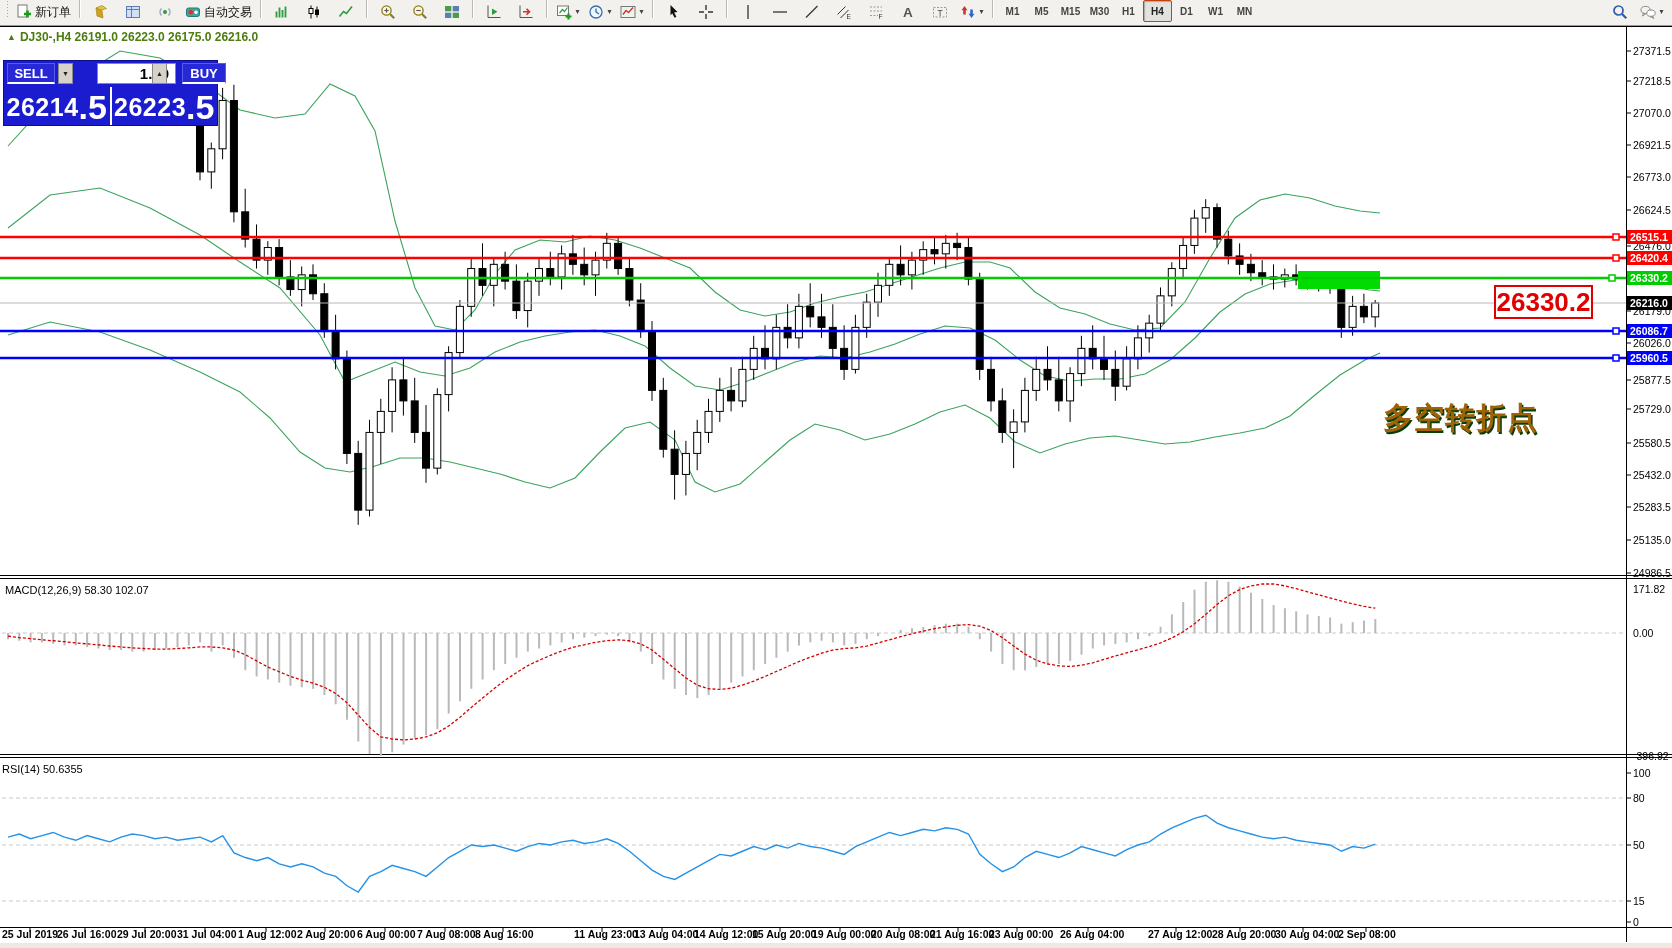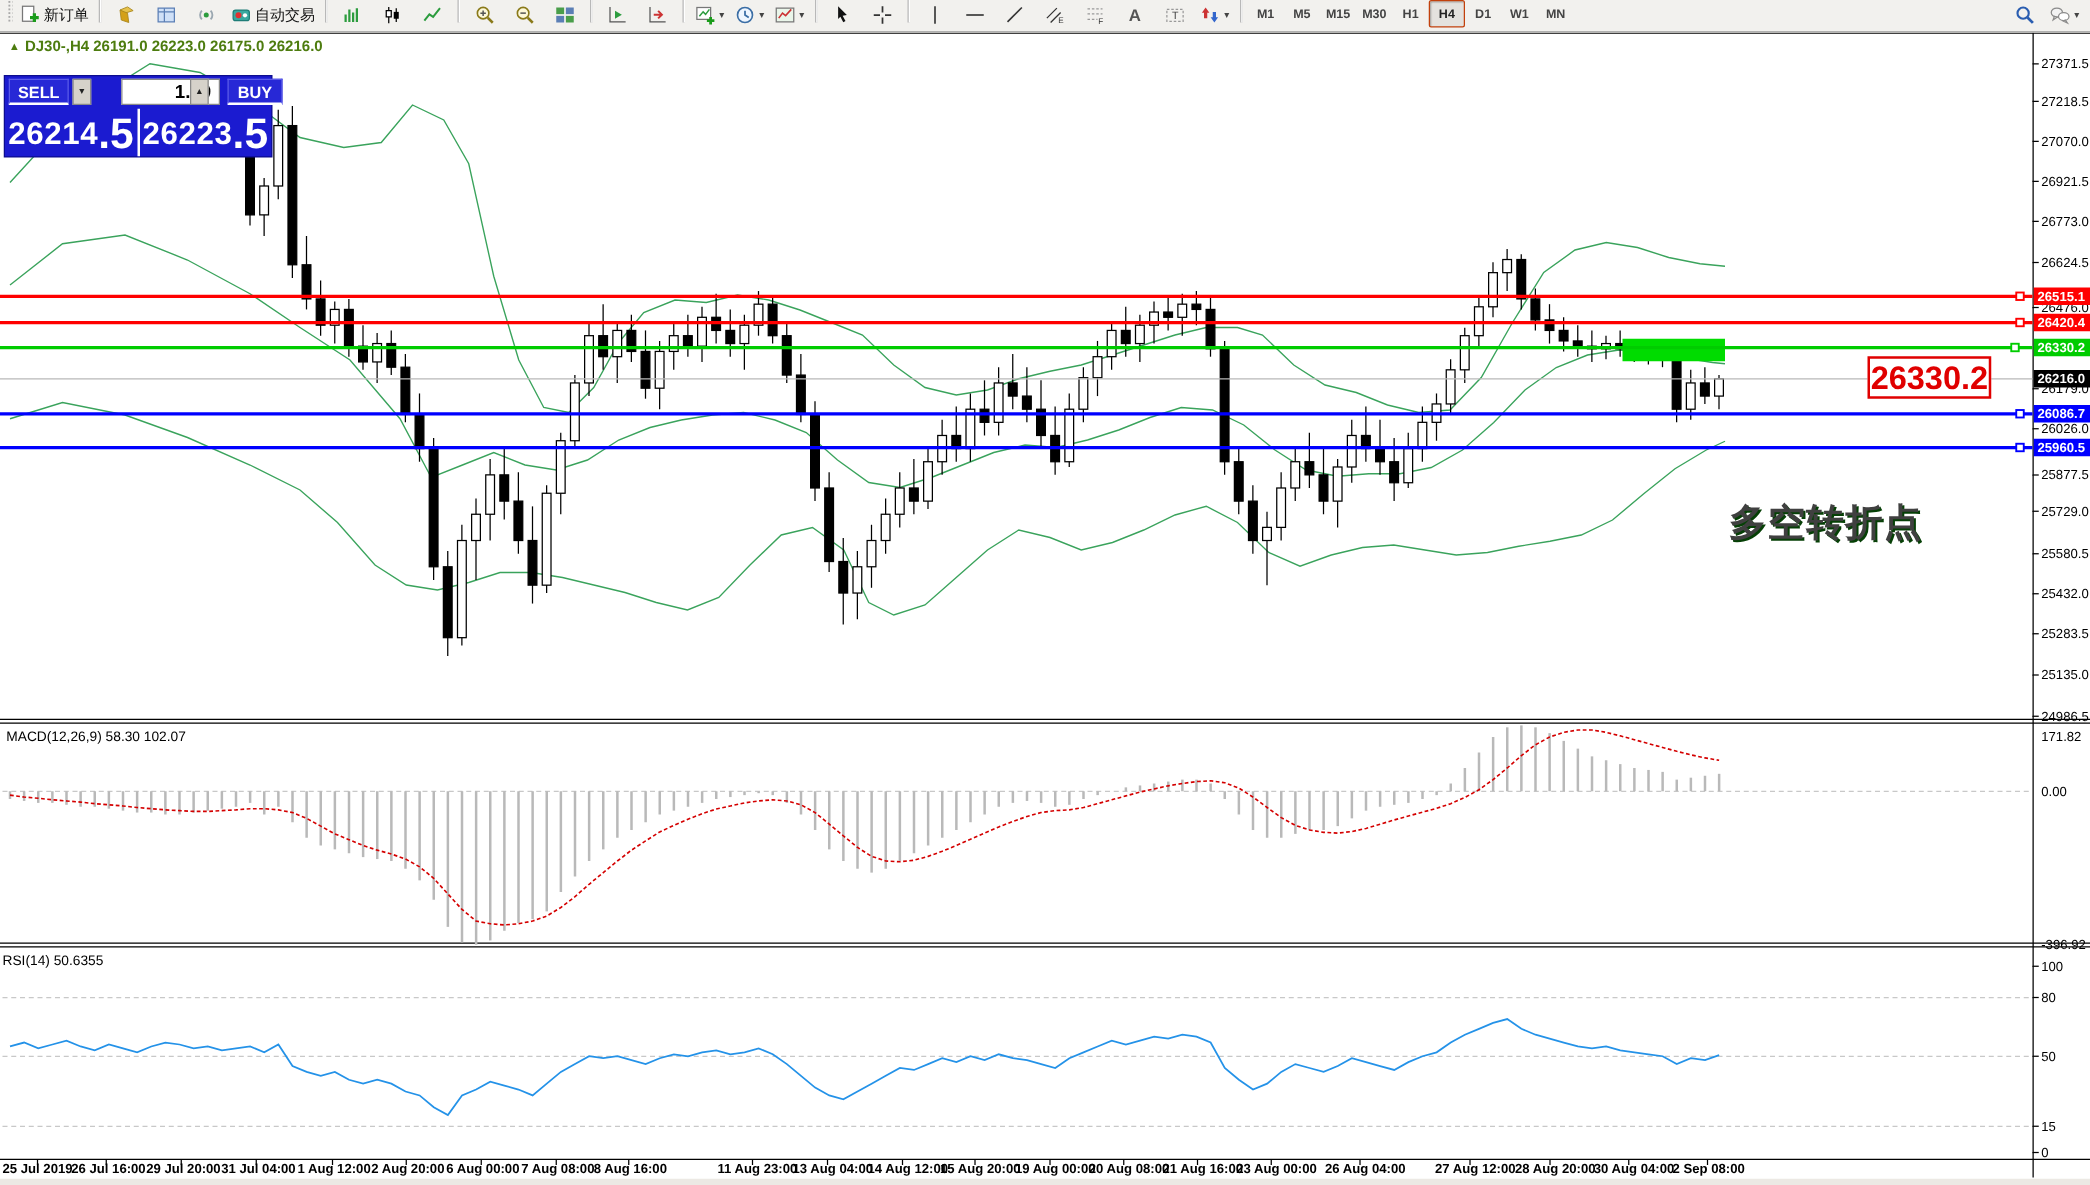--- a/index.html
+++ b/index.html
@@ -40,21 +40,21 @@
   #tp-volume{position:absolute;left:69px;top:2px;width:79px;height:21px;background:#fff;border:1px solid #8a8a8a;
              box-sizing:border-box;font-size:15px;font-weight:bold;color:#000;display:flex;align-items:center;justify-content:flex-end;padding-right:6px;margin-left:24px;}
   #tp-row2{position:absolute;left:0;top:26px;width:213px;height:38px;display:flex;}
   .tp-price{flex:1;color:#fff;display:flex;align-items:flex-end;justify-content:center;padding-bottom:3px;}
   .tp-price .main{font-size:25px;font-weight:bold;letter-spacing:.5px;}
   .tp-price .big{font-size:34px;font-weight:bold;line-height:.82;}
   #tp-div{width:2px;background:#fff;}
   
   #price-callout{position:absolute;left:1494px;top:259px;width:99px;height:34px;background:#fff;border:2px solid #e00000;
                  box-sizing:border-box;color:#e00000;font-size:26px;font-weight:bold;display:flex;align-items:center;justify-content:center;z-index:6;}
-  #cn-note{position:absolute;left:1383px;top:372px;font-size:30px;font-weight:bold;color:#404040;letter-spacing:1px;
+  #cn-note{position:absolute;left:1383px;top:372px;font-size:30px;font-weight:bold;color:#a16207;letter-spacing:1px;
            text-shadow:1.5px 1.5px 0 #064006;z-index:6;white-space:nowrap;}
   .ind-label{position:absolute;font-size:11px;color:#000;z-index:5;}
 </style>
 </head>
 <body>
 
 <div id="toolbar">
     <div class="tb-handle"></div>
     <div class="tb-btn">
       <svg width="16" height="16" viewBox="0 0 16 16">

